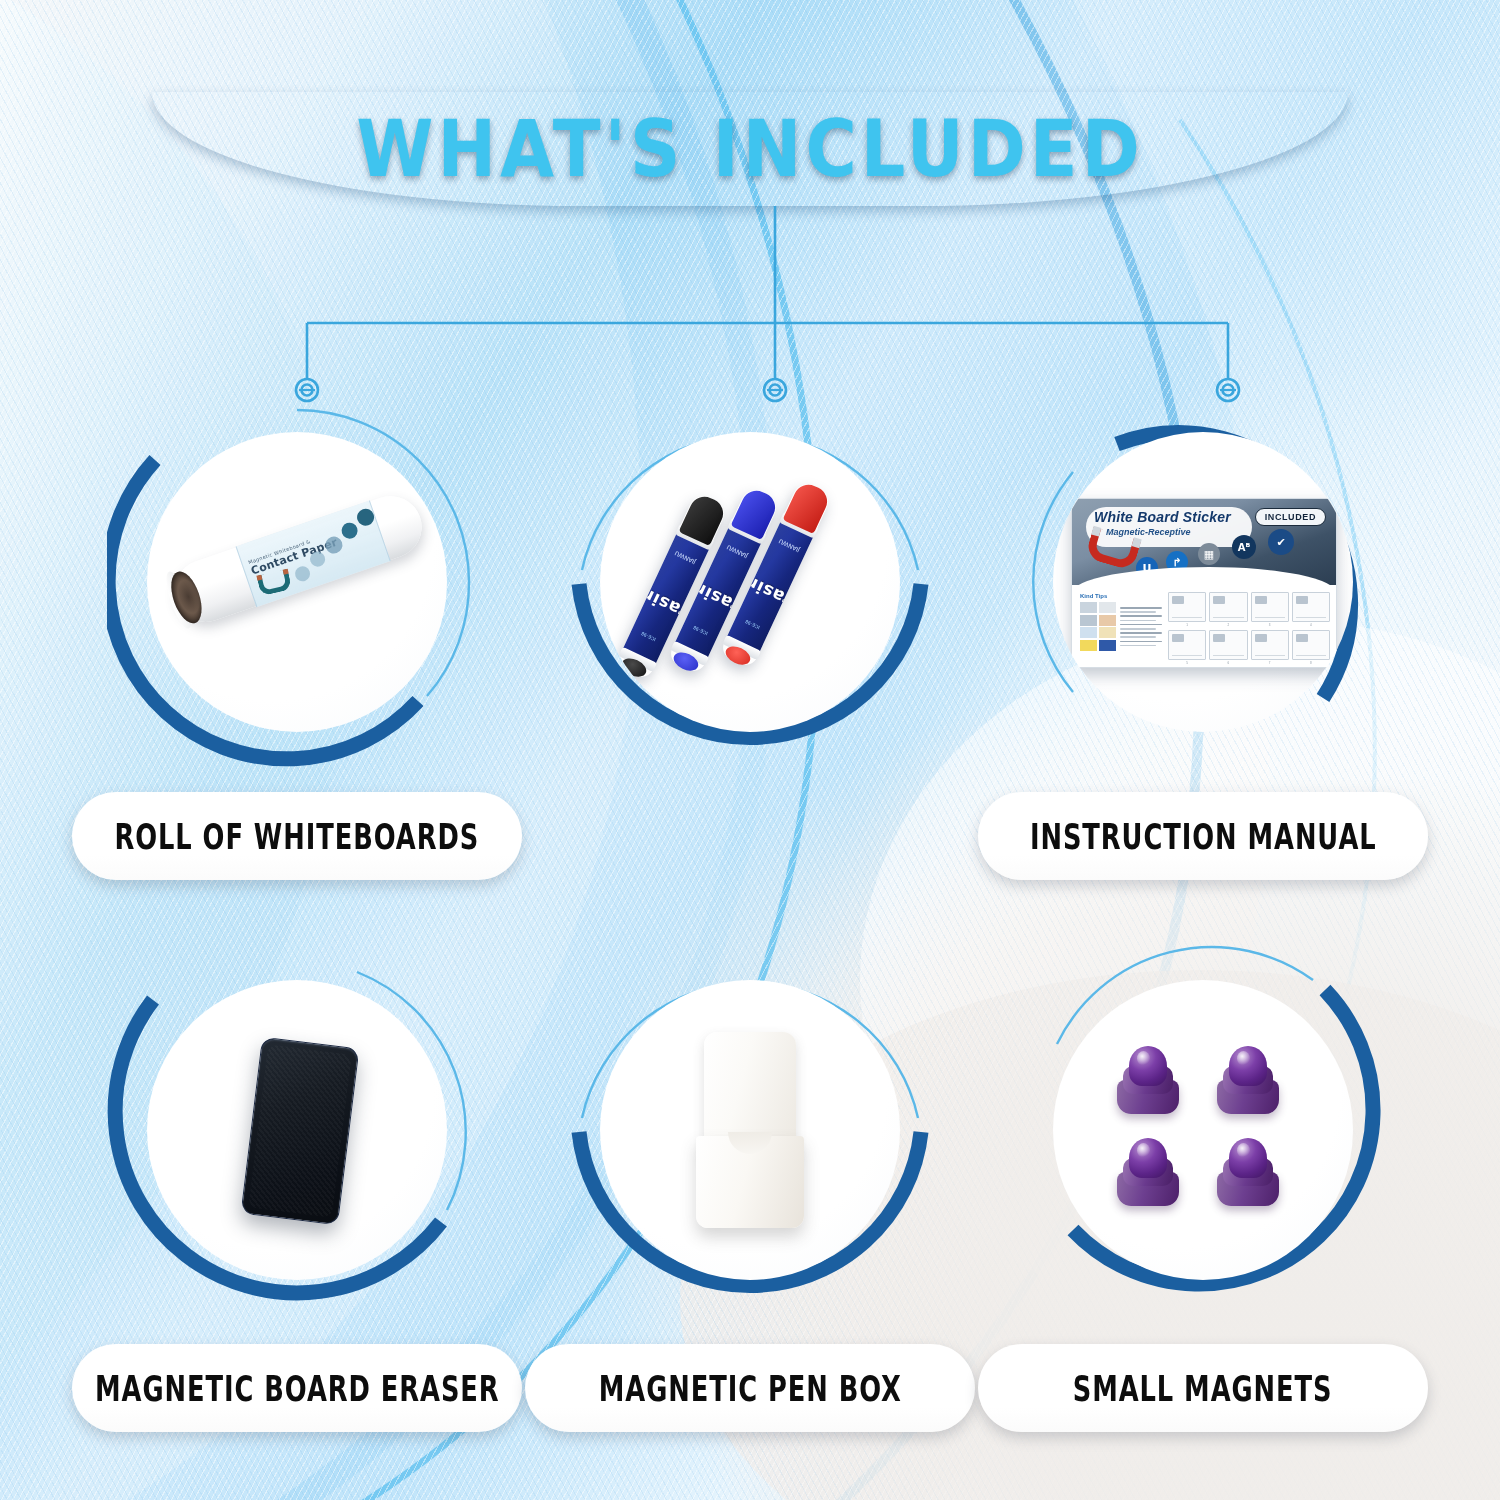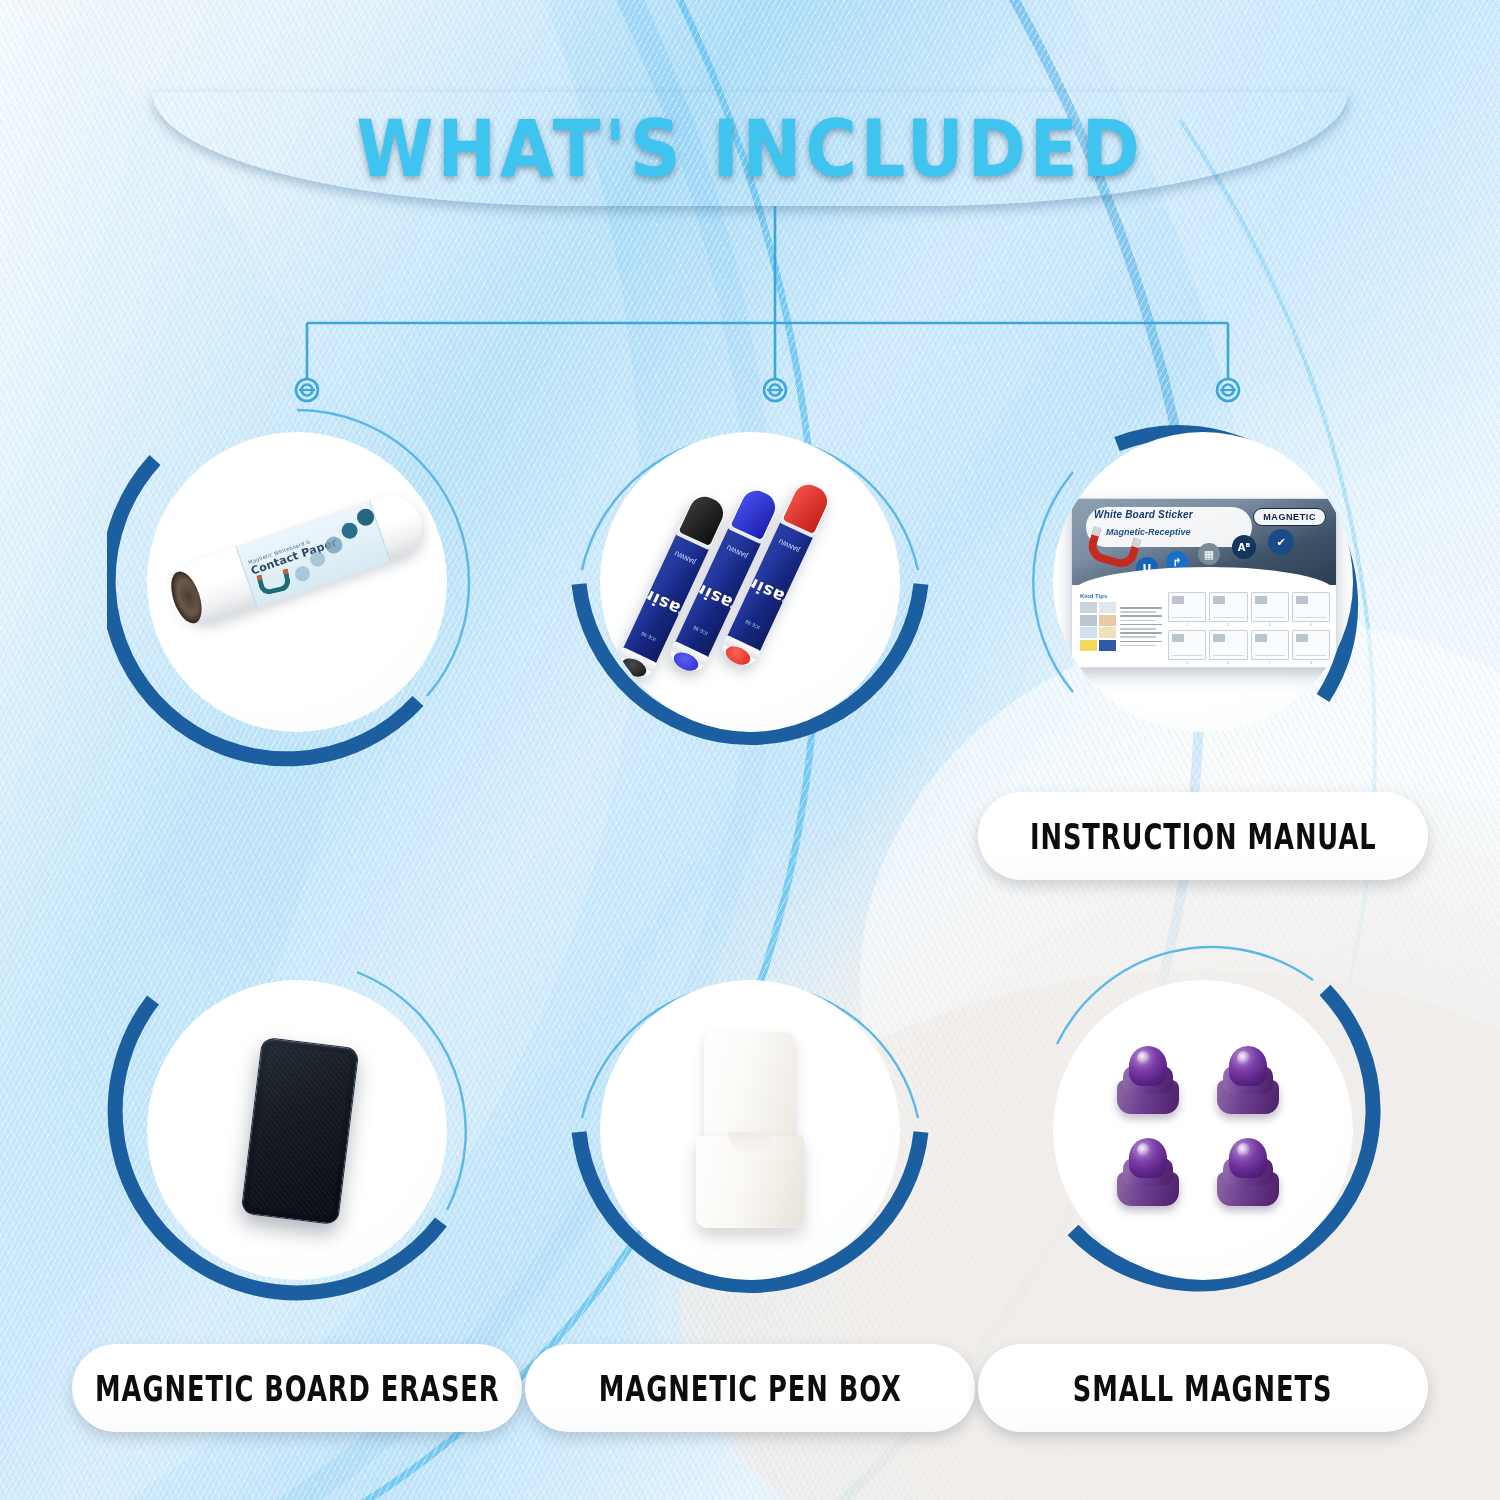--- a/index.html
+++ b/index.html
@@ -122,21 +122,21 @@
   .manual{position:absolute;left:18px;top:66px;width:264px;height:168px;
     background:#ffffff;box-shadow:0 7px 15px rgba(40,60,90,0.28);overflow:hidden;
     border:1px solid #d6dde4;}
   .m-top{position:absolute;left:0;right:0;top:0;height:86px;
     background:linear-gradient(160deg,#8e9fb0 0%,#7b8ea3 35%,#3e5267 70%,#2c3e52 100%);}
   .m-topwave{position:absolute;left:0;right:0;bottom:-8px;height:26px;background:#ffffff;
     border-radius:52% 48% 0 0 / 100% 100% 0 0;}
   .m-cloud{position:absolute;left:14px;top:8px;width:166px;height:40px;background:rgba(255,255,255,.92);
     border-radius:20px;filter:blur(0.4px);}
   .m-title{position:absolute;left:22px;top:10px;color:#14396b;font-style:italic;font-weight:700;
-    font-size:10px;font-family:"Liberation Sans",sans-serif;letter-spacing:.2px;white-space:nowrap;}
+    font-size:14px;font-family:"Liberation Sans",sans-serif;letter-spacing:.2px;white-space:nowrap;}
   .m-sub{position:absolute;left:34px;top:28px;color:#1f4f86;font-style:italic;font-weight:700;
     font-size:9px;white-space:nowrap;}
   .m-brand{position:absolute;right:10px;top:9px;padding:3px 9px;border:1.6px solid #1b2b3c;
     border-radius:12px;background:#f2f5f8;color:#11233a;font-weight:700;font-size:9px;letter-spacing:.6px;}
   .m-magnet{position:absolute;left:16px;top:34px;width:34px;height:24px;
     border:8px solid #c62a1f;border-bottom:none;border-radius:17px 17px 0 0;transform:rotate(196deg);}
   .m-magnet:before,.m-magnet:after{content:"";position:absolute;width:8px;height:9px;background:#cfd6dc;top:16px;}
   .m-magnet:before{left:-8px;} .m-magnet:after{right:-8px;}
   .m-ico{position:absolute;border-radius:50%;display:flex;align-items:center;justify-content:center;
     color:#ffffff;font-size:11px;font-weight:700;font-family:"DejaVu Sans",sans-serif;}
@@ -294,20 +294,23 @@
                 <div class="feat f3"></div>
                   <div class="feat f4"></div>
                   <div class="feat f5"></div>
               </div>
               <div class="roll-end-lip"></div>
               <div class="roll-end"></div>
             </div>
           </div>
         </div>
       </div>
+      <div class="pill r0">
+        <span class="pill-text">ROLL OF WHITEBOARDS</span>
+      </div>
     </div>
 
     <div class="cell c1 r0">
       <div class="circle-wrap">
         <svg class="ring-svg" width="380" height="380" viewBox="0 0 380 380">
           <path d="M22 178 A172 172 0 0 1 358 178" fill="none" stroke="#5bb8e8" stroke-width="2.4"></path>
           <path d="M19 192 A172 172 0 0 0 361 192" fill="none" stroke="#1b5fa0" stroke-width="15" stroke-linecap="butt"></path>
         </svg>
         <div class="photo-disc">
           <div class="art">
@@ -357,21 +360,21 @@
           <path d="M60 80 A172 172 0 0 0 60 300" fill="none" stroke="#5bb8e8" stroke-width="2.4"></path>
           <path d="M104 52 A172 172 0 0 1 310 306" fill="none" stroke="#1b5fa0" stroke-width="15" stroke-linecap="butt"></path>
         </svg>
         <div class="photo-disc">
           <div class="art">
             <div class="manual">
               <div class="m-top">
                 <div class="m-cloud"></div>
                 <div class="m-title">White Board Sticker</div>
                 <div class="m-sub">Magnetic-Receptive</div>
-                <div class="m-brand">MAGNETIC</div>
+                <div class="m-brand">INCLUDED</div>
                 <div class="m-magnet"></div>
                 <div class="m-ico i1">U</div>
                 <div class="m-ico i2">↱</div>
                 <div class="m-ico i3">▦</div>
                 <div class="m-ico i4">Aᴮ</div>
                 <div class="m-ico i5">✔</div>
                 <div class="m-topwave"></div>
               </div>
               <div class="m-bot">
                 <div class="m-tips">

